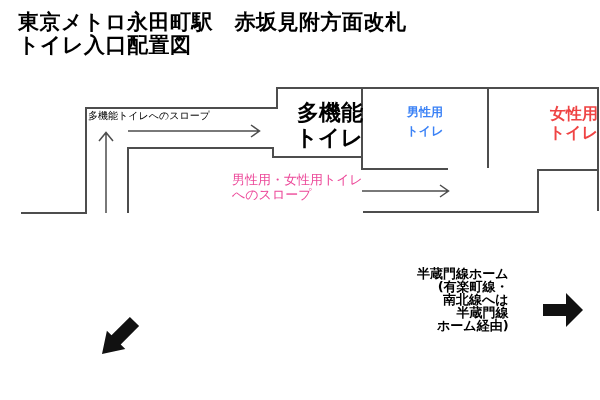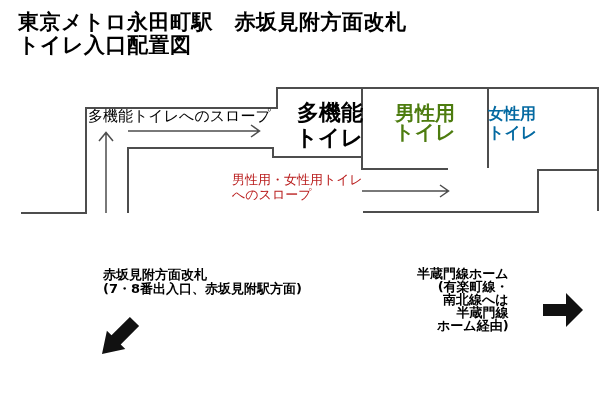--- a/index.html
+++ b/index.html
@@ -4,25 +4,25 @@
 <style>
   html,body{margin:0;padding:0;}
   body{
     width:600px;height:400px;background:#ffffff;overflow:hidden;position:relative;
     font-family:"DejaVu Sans",sans-serif;color:#000;
   }
   .stage{position:absolute;left:0;top:0;width:600px;height:348px;padding-left:28px;}
   svg.plan{position:absolute;left:0;top:0;}
   .lbl{position:absolute;white-space:pre-line;}
   .title{left:18px;top:11px;font-size:21px;font-weight:bold;line-height:23px;letter-spacing:0.5px;}
-  .slope-multi{left:88px;top:108px;font-size:15px;line-height:16px;white-space:nowrap;}
+  .slope-multi{left:88px;top:108px;font-size:10px;line-height:16px;white-space:nowrap;}
   .room-multi{left:277px;top:100px;width:86px;text-align:right;font-size:22px;font-weight:bold;line-height:25px;}
-  .room-men{left:362px;top:104px;width:126px;text-align:center;font-size:20px;font-weight:bold;line-height:19px;color:#4d7c0f;}
-  .room-women{left:488px;top:104px;width:110px;text-align:left;font-size:16px;font-weight:bold;line-height:19px;color:#0369a1;}
-  .slope-mw{left:232px;top:172px;font-size:13px;line-height:15px;color:#b91c1c;}
+  .room-men{left:362px;top:104px;width:126px;text-align:center;font-size:12px;font-weight:bold;line-height:19px;color:#3b82f6;font-family:Liberation Mono, monospace;}
+  .room-women{left:488px;top:104px;width:110px;text-align:right;font-size:16px;font-weight:bold;line-height:19px;color:#ef4444;}
+  .slope-mw{left:232px;top:172px;font-size:13px;line-height:15px;color:#ec4899;}
   .gate{left:103px;top:268px;font-size:13px;font-weight:bold;line-height:14px;}
   .platform{left:417px;top:267px;font-size:13px;font-weight:bold;line-height:13px;text-align:right;}
 </style>
 </head>
 <body>
 
 <div class="stage">
 
   <svg class="plan" width="600" height="400" viewBox="0 0 600 400">
 
@@ -51,22 +51,20 @@
 
   <div class="lbl room-men">男性用
 トイレ</div>
 
   <div class="lbl room-women">女性用
 トイレ</div>
 
   <div class="lbl slope-mw">男性用・女性用トイレ
 へのスロープ</div>
 
-  <div class="lbl gate">赤坂見附方面改札
-(7・8番出入口、赤坂見附駅方面)</div>
 
   <div class="lbl platform">半蔵門線ホーム
 (有楽町線・
  南北線へは
  半蔵門線
  ホーム経由)</div>
 
 </div>
 
 </body></html>

